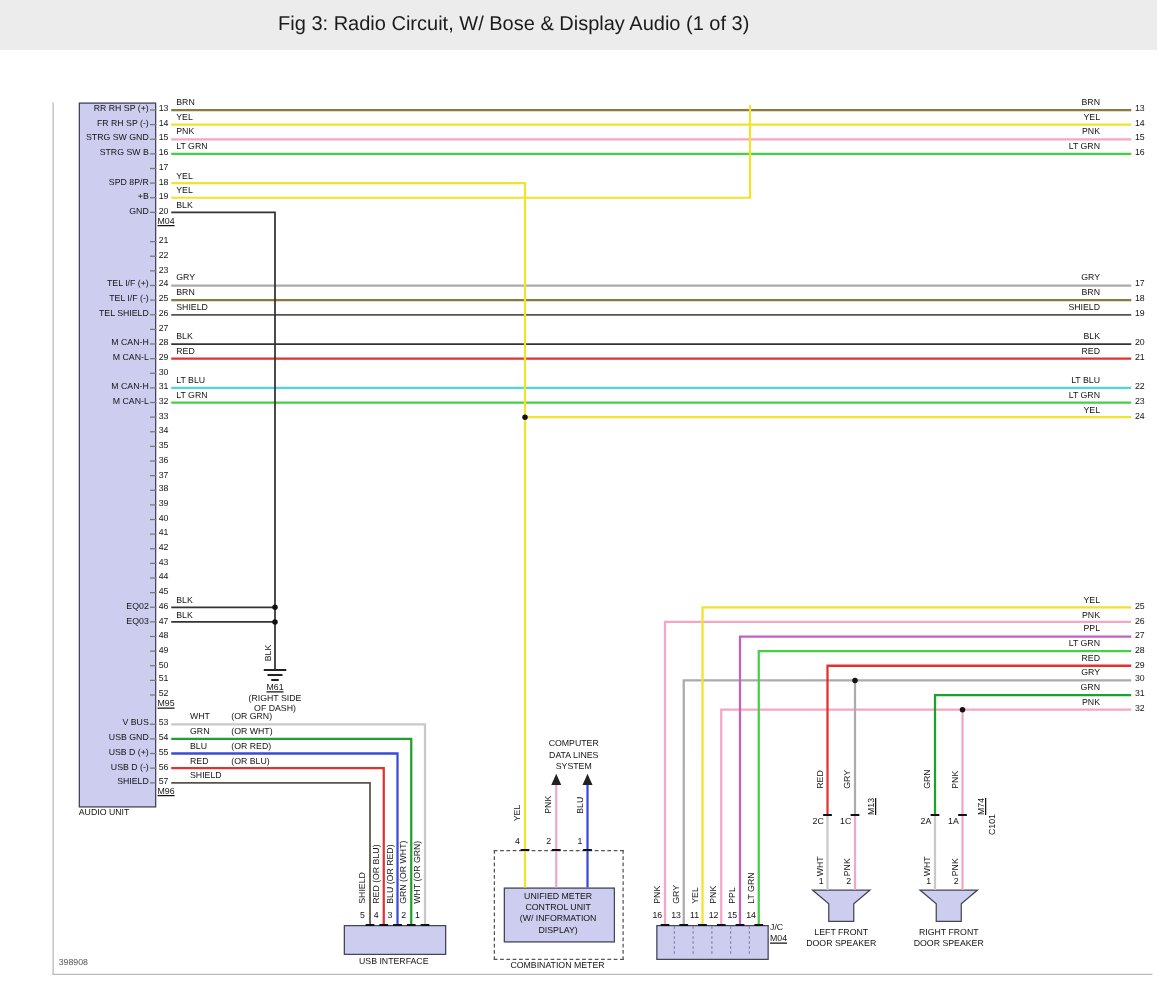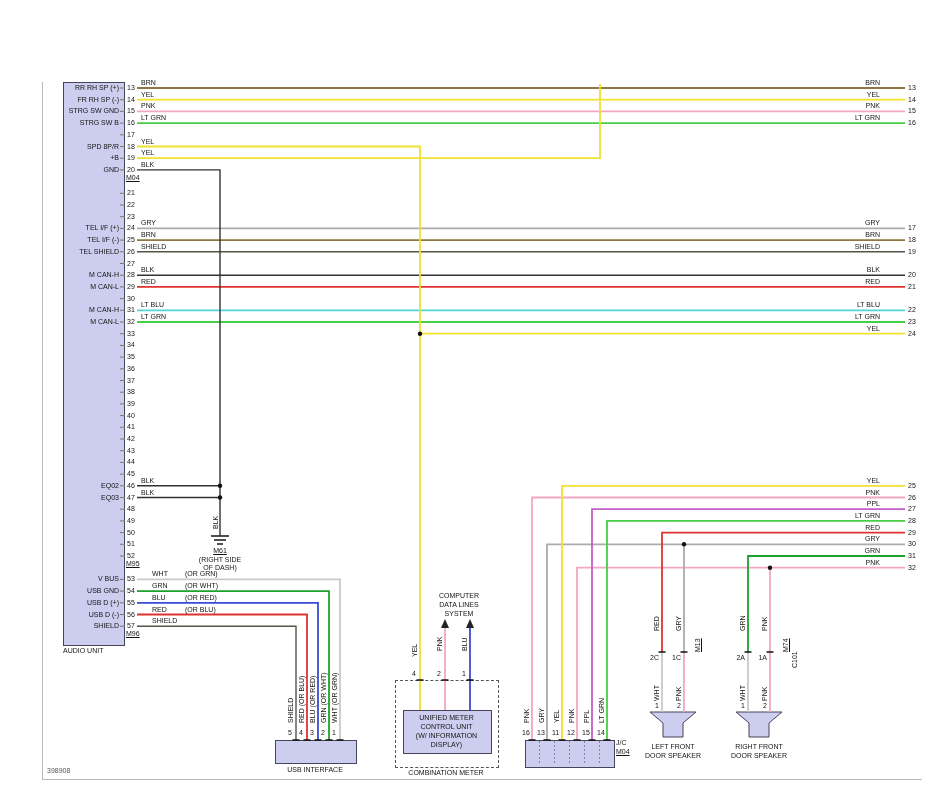--- a/index.html
+++ b/index.html
@@ -352,13 +352,16 @@
       <div class="lbl rot" style="left: 760.5px; top: 701px;">PNK</div>
       <div class="lbl" style="left: 763px; top: 702px;">2</div>
       <div class="lbl" style="left: 724px; top: 743px; width: 70px; text-align: center;">RIGHT FRONT</div>
       <div class="lbl" style="left: 724px; top: 752px; width: 70px; text-align: center;">DOOR SPEAKER</div>
       <div class="lbl rot u" style="left: 782px; top: 652px;">M74</div>
       <div class="lbl rot" style="left: 791px; top: 668px;">C101</div>
     </div>
 
   <div class="lbl" style="left:47px;top:767px;color:#555;">398908</div>
 
+  <div class="title-bar">
+    <div class="title-text">Fig 3: Radio Circuit, W/ Bose &amp; Display Audio (1 of 3)</div>
+  </div>
 </div>
 
 </body></html>

